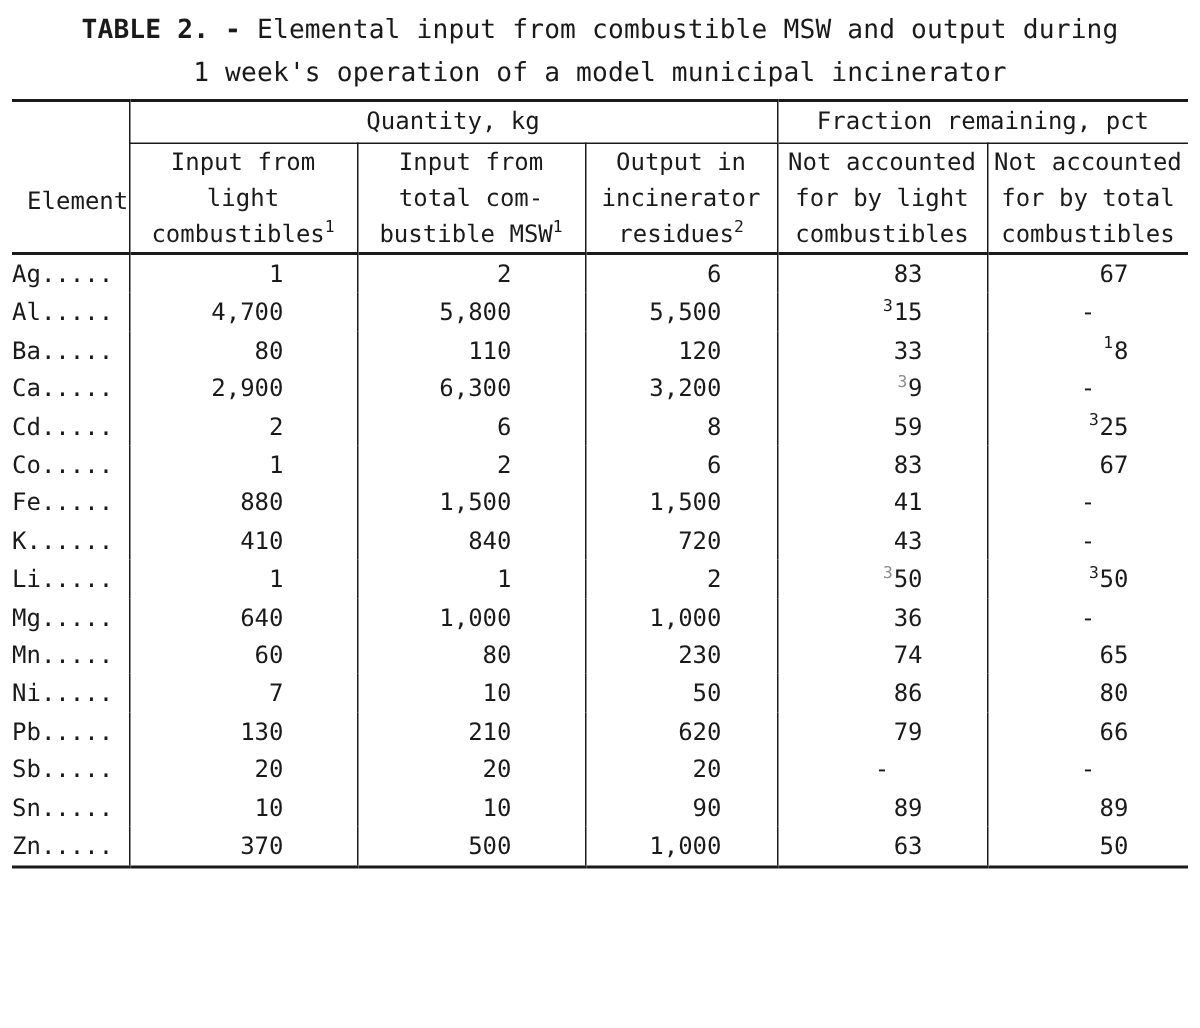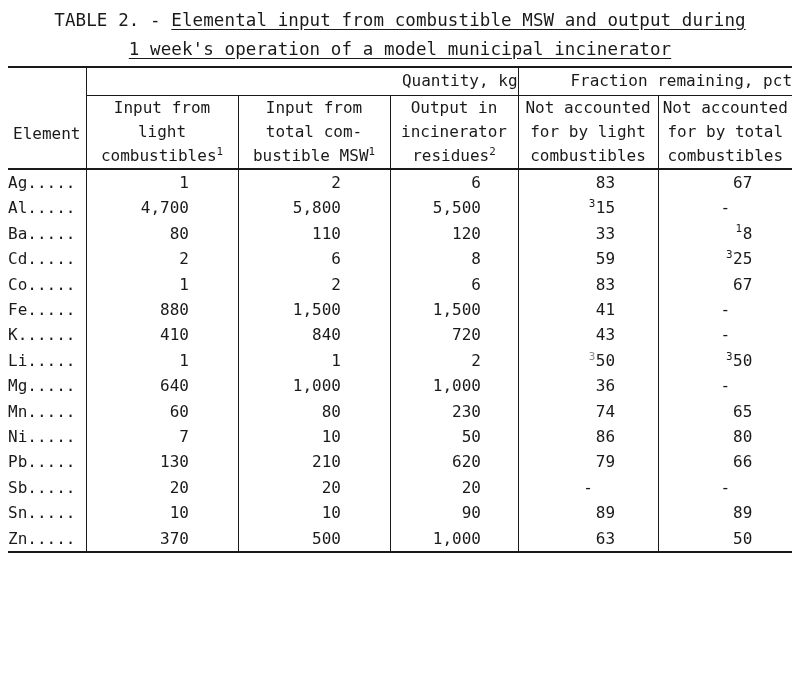--- a/index.html
+++ b/index.html
@@ -23,22 +23,22 @@
 
   
   .title-block {
     padding-top: 6px;
     text-align: center;
     font-size: 17.5px;
     line-height: 29px;
     letter-spacing: 0.1px;
   }
   .title-line { white-space: nowrap; }
-  .title-prefix { text-decoration: none; }
-  .title-ul { text-decoration: underline; text-underline-offset: 3px; }
+  .title-prefix { text-decoration: none; font-weight: bold; }
+  .title-ul { text-underline-offset: 3px; }
 
   
   .tbl-wrap {
     position: absolute;
     left: 8px;
     top: 66px;
     width: 784px;
   }
   table.data {
     border-collapse: collapse;
@@ -58,32 +58,32 @@
     border-top: 2.5px solid #1a1a1a;
   }
   .rule-mid {
     border-bottom: 2px solid #1a1a1a;
   }
   .rule-bot {
     border-bottom: 2.5px solid #1a1a1a;
   }
   .vline { border-left: 1.6px solid #1a1a1a; }
   .hd-span {
-    text-align: right;
+    text-align: center;
     line-height: 26px;
     height: 27px;
   }
   .span-ul { border-bottom: 1.6px solid #1a1a1a; }
   .hd-stack {
     text-align: center;
     line-height: 24px;
     padding-bottom: 2px;
   }
   .elem-hd {
-    text-align: center;
+    text-align: right;
     padding-left: 2px;
     line-height: 24px;
   }
   .elem-hd-inner { padding-top: 26px; }
 
   sup {
     font-size: 0.68em;
     vertical-align: super;
     line-height: 0;
   }
@@ -201,20 +201,28 @@
           </tr>
           <tr>
             <td class="elem">Ba.....</td>
             <td class="num vline"><span class="inner">80</span></td>
             <td class="num vline"><span class="inner">110</span></td>
             <td class="num vline"><span class="inner">120</span></td>
             <td class="num vline"><span class="inner">33</span></td>
             <td class="num vline"><span class="inner"><span class="pre-sup">1</span>8</span></td>
           </tr>
           <tr>
+            <td class="elem">Ca.....</td>
+            <td class="num vline"><span class="inner">2,900</span></td>
+            <td class="num vline"><span class="inner">6,300</span></td>
+            <td class="num vline"><span class="inner">3,200</span></td>
+            <td class="num vline"><span class="inner"><span class="pre-sup faint">3</span>9</span></td>
+            <td class="dash vline"><span>-</span></td>
+          </tr>
+          <tr>
             <td class="elem">Cd.....</td>
             <td class="num vline"><span class="inner">2</span></td>
             <td class="num vline"><span class="inner">6</span></td>
             <td class="num vline"><span class="inner">8</span></td>
             <td class="num vline"><span class="inner">59</span></td>
             <td class="num vline"><span class="inner"><span class="pre-sup">3</span>25</span></td>
           </tr>
           <tr>
             <td class="elem">Co.....</td>
             <td class="num vline"><span class="inner">1</span></td>

